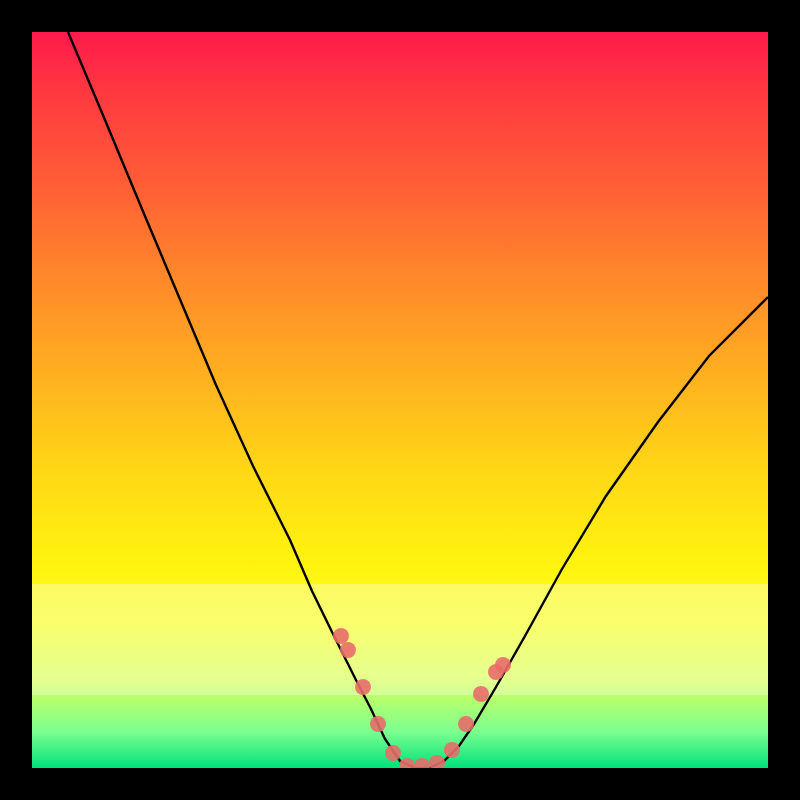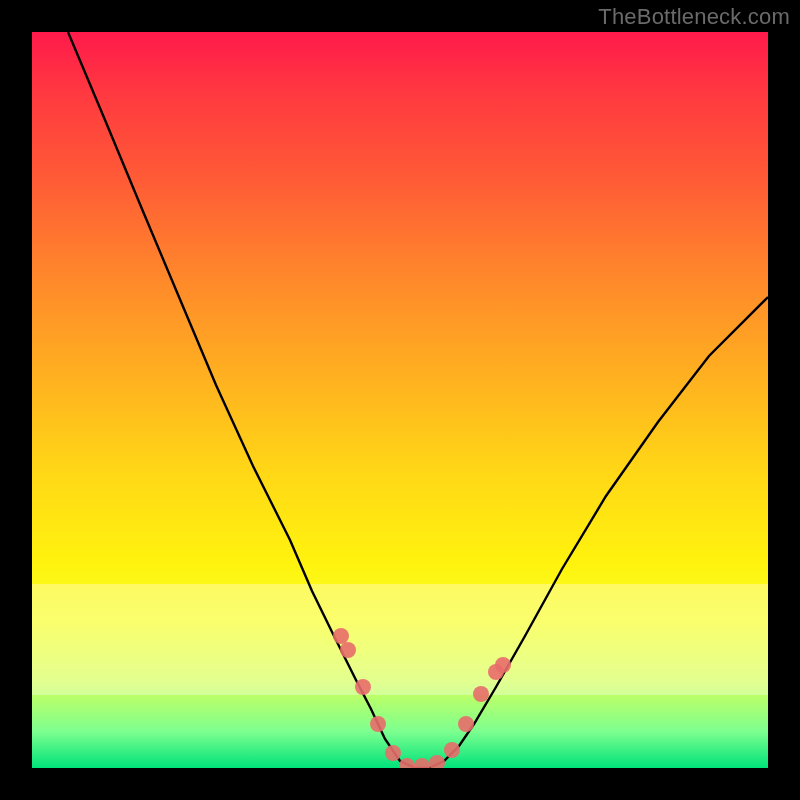--- a/index.html
+++ b/index.html
@@ -60,21 +60,20 @@
     font-size: 22px;
     letter-spacing: 0.2px;
     font-weight: 500;
   }
 </style>
 </head>
 <body>
 
 <div class="frame">
 
-  <div class="watermark">TheBottleneck.com</div>
 
   <div class="plot">
     <div class="gradient-bg"></div>
 
     <div class="pale-band" style="top:552px;height:111px"></div>
 
     <svg class="curve" viewBox="0 0 736 736" preserveAspectRatio="none">
       <path d="M 36 0
                L 73 88
                L 110 177

